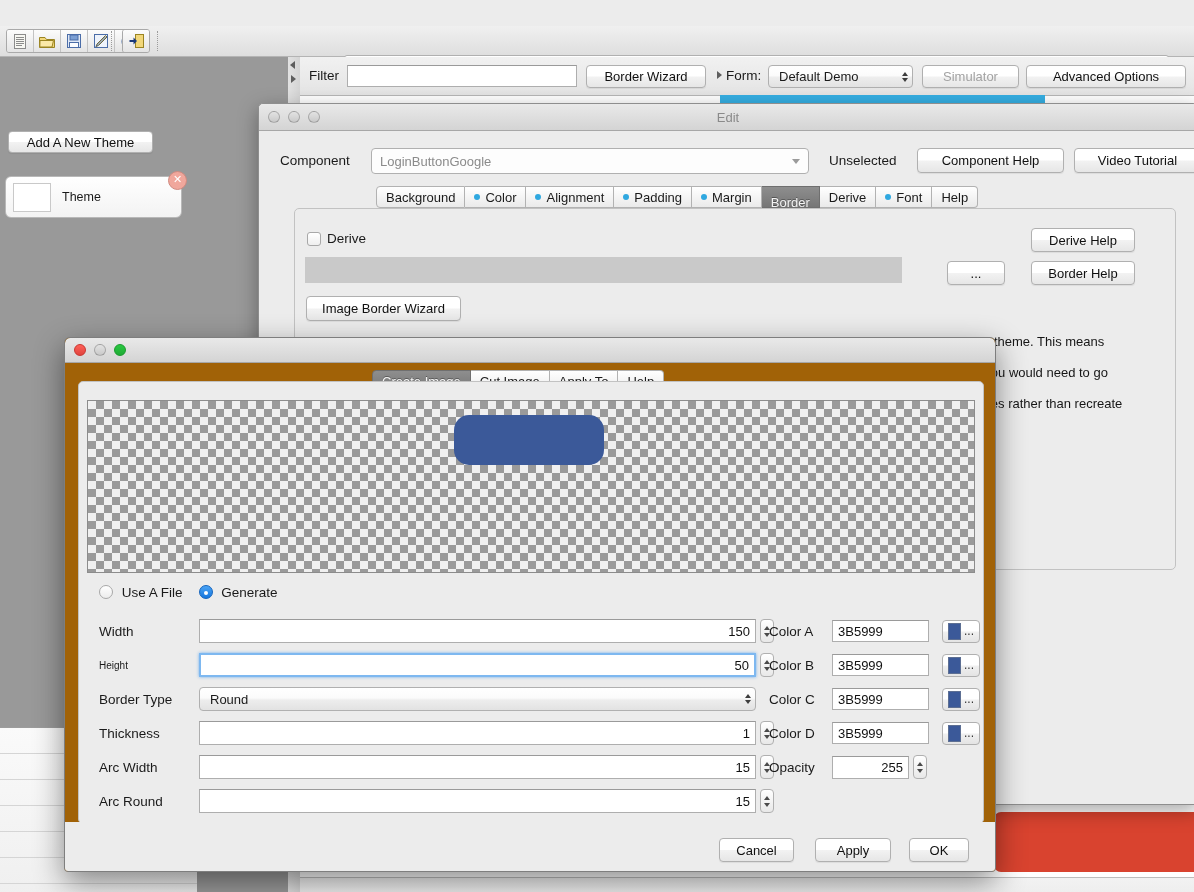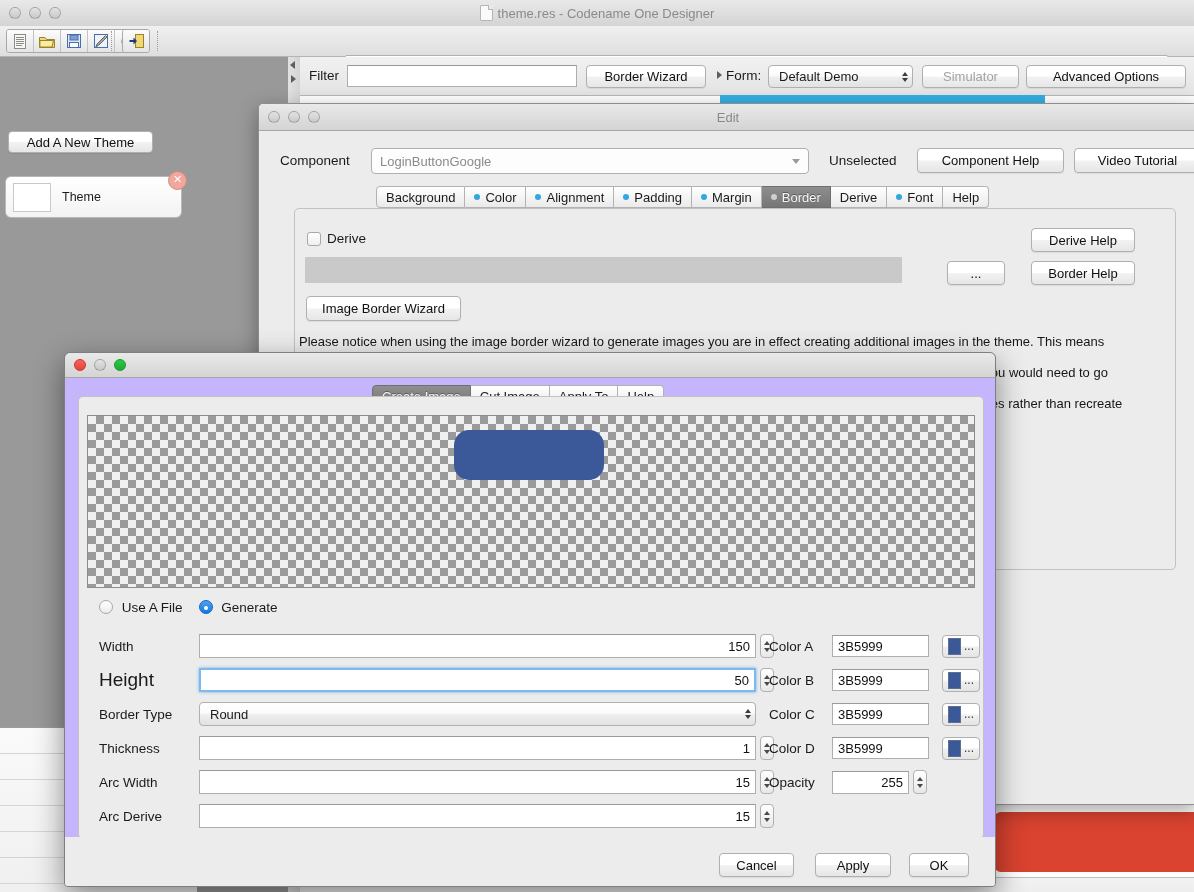--- a/index.html
+++ b/index.html
@@ -90,20 +90,21 @@
     border:1px solid #b2b2b2;border-left-width:0;
     font-size:13px;padding:2px 9px;line-height:17px;white-space:nowrap;
     display:flex;align-items:center;gap:5px;cursor:default;box-sizing:border-box;
   }
   .seg:first-child{border-left-width:1px;border-radius:4px 0 0 4px;}
   .seg:last-child{border-radius:0 4px 4px 0;}
   .seg.sel{
     background:linear-gradient(to bottom,#8e8e8e,#767676);
     color:#f4f4f4;text-shadow:0 -1px 0 rgba(0,0,0,.35);
     border-color:#6f6f6f;
+    flex-direction:column;
   }
   .bluedot{width:6px;height:6px;border-radius:50%;background:#2fa8e0;display:inline-block;}
   .seg.sel .bluedot{background:#cfcfcf;}
 
   
   .radio{
     width:14px;height:14px;border-radius:50%;box-sizing:border-box;
     border:1px solid #a8a8a8;background:linear-gradient(to bottom,#ffffff,#ececec);
     display:inline-block;position:relative;vertical-align:-2px;
   }
@@ -131,31 +132,20 @@
     background:linear-gradient(to bottom,#ffffff 0%,#ffffff 48%,#f0f0f0 52%,#e4e4e4 100%);
     box-sizing:border-box;cursor:default;font-size:12px;color:#333;
   }
   .swatch{width:17px;height:15px;border:1px solid #5d6f93;}
 </style>
 </head>
 <body>
 
 <div class="abs" style="left:0;top:0;width:1194px;height:892px;background:#ececec;">
 
-  <div class="titlebar" style="width:1194px;">
-    <div class="traffic">
-      <span class="dot grey"></span>
-      <span class="dot grey"></span>
-      <span class="dot grey"></span>
-    </div>
-    <div class="wtitle">
-      <span class="doc-ico"></span>
-      <span>theme.res - Codename One Designer</span>
-    </div>
-  </div>
 
   <div class="abs" style="left:0;top:26px;width:1194px;height:30px;background:linear-gradient(to bottom,#f0f0f0,#dedede);border-bottom:1px solid #b4b4b4;">
 
     <div class="abs" style="left:6px;top:3px;display:flex;border:1px solid #a9a9a9;border-radius:3px;overflow:hidden;">
       <span style="width:26px;height:22px;display:flex;align-items:center;justify-content:center;background:linear-gradient(to bottom,#fcfcfc,#e4e4e4);border-right:1px solid #c3c3c3;">
         <svg width="12" height="15" viewBox="0 0 12 15">
             <rect x="0.5" y="0.5" width="11" height="14" fill="#f7f7f2" stroke="#8b8b8b"></rect>
             <g stroke="#8b8b8b" stroke-width="1">
               <line x1="2" y1="3.5" x2="10" y2="3.5"></line>
               <line x1="2" y1="5.5" x2="10" y2="5.5"></line>
@@ -335,21 +325,21 @@
     <button class="btn abs" style="left:11px;top:87px;width:155px;height:25px;padding:0;">Image Border Wizard</button>
   </div>
 
   <div class="abs" style="left:40px;top:222px;width:900px;font-size:13px;color:#161616;line-height:31px;white-space:nowrap;">
     <div>Please notice when using the image border wizard to generate images you are in effect creating additional images in the theme. This means</div>
     <div style="padding-left:660px;">ain! You would need to go</div>
     <div style="padding-left:660px;">nt types rather than recreate</div>
   </div>
 </div>
 
-<div class="abs" style="left:64px;top:337px;width:930px;height:533px;background:#c4b5fd;border:1px solid #7e7e7e;border-radius:6px 6px 4px 4px;box-shadow:0 10px 30px rgba(0,0,0,.45);overflow:hidden;margin-top:15px;">
+<div class="abs" style="left:64px;top:337px;width:930px;height:533px;background:#a16207;border:1px solid #7e7e7e;border-radius:6px 6px 4px 4px;box-shadow:0 10px 30px rgba(0,0,0,.45);overflow:hidden;">
 
   <div class="titlebar" style="border-radius:5px 5px 0 0;height:24px;">
     <div class="traffic">
       <span class="dot red"></span>
       <span class="dot grey"></span>
       <span class="dot green"></span>
     </div>
   </div>
 
   <div class="abs segbar" style="left:307px;top:32px;height:22px;">
@@ -387,21 +377,21 @@
     <div class="abs" style="left:20px;top:235px;width:480px;">
         <div style="position: absolute; left: 0px; top: 0px; width: 740px; height: 28px; display: flex; align-items: center;">
           <span style="width: 100px; font-size: 13.5px; flex: 0 0 auto;">Width</span>
           <input type="text" class="field num" value="150" style="width: 557px; height: 24px;">
           <div class="stepper" style="margin-left: 4px;">
             <i class="up"></i>
             <i class="dn"></i>
           </div>
         </div>
         <div style="position: absolute; left: 0px; top: 34px; width: 740px; height: 28px; display: flex; align-items: center;">
-          <span style="width: 100px; font-size: 19px; flex: 0 0 auto;">Height</span>
+          <span style="width: 100px; font-size: 10px; flex: 0 0 auto;">Height</span>
           <input type="text" class="field num focus" value="50" style="width: 557px; height: 24px;">
           <div class="stepper" style="margin-left: 4px;">
             <i class="up"></i>
             <i class="dn"></i>
           </div>
         </div>
         <div style="position: absolute; left: 0px; top: 68px; width: 740px; height: 28px; display: flex; align-items: center;">
           <span style="width: 100px; font-size: 13.5px; flex: 0 0 auto;">Border Type</span>
           <div class="combo" style="width: 557px; height: 24px;">
             <span class="lbl">Round</span>
@@ -421,21 +411,21 @@
         </div>
         <div style="position: absolute; left: 0px; top: 136px; width: 740px; height: 28px; display: flex; align-items: center;">
           <span style="width: 100px; font-size: 13.5px; flex: 0 0 auto;">Arc Width</span>
           <input type="text" class="field num" value="15" style="width: 557px; height: 24px;">
           <div class="stepper" style="margin-left: 4px;">
             <i class="up"></i>
             <i class="dn"></i>
           </div>
         </div>
         <div style="position: absolute; left: 0px; top: 170px; width: 740px; height: 28px; display: flex; align-items: center;">
-          <span style="width: 100px; font-size: 13.5px; flex: 0 0 auto;">Arc Derive</span>
+          <span style="width: 100px; font-size: 13.5px; flex: 0 0 auto;">Arc Round</span>
           <input type="text" class="field num" value="15" style="width: 557px; height: 24px;">
           <div class="stepper" style="margin-left: 4px;">
             <i class="up"></i>
             <i class="dn"></i>
           </div>
         </div>
       </div>
 
     <div class="abs" style="left:690px;top:235px;width:210px;">
         <div style="position: absolute; left: 0px; top: 0px; height: 28px; display: flex; align-items: center;">

